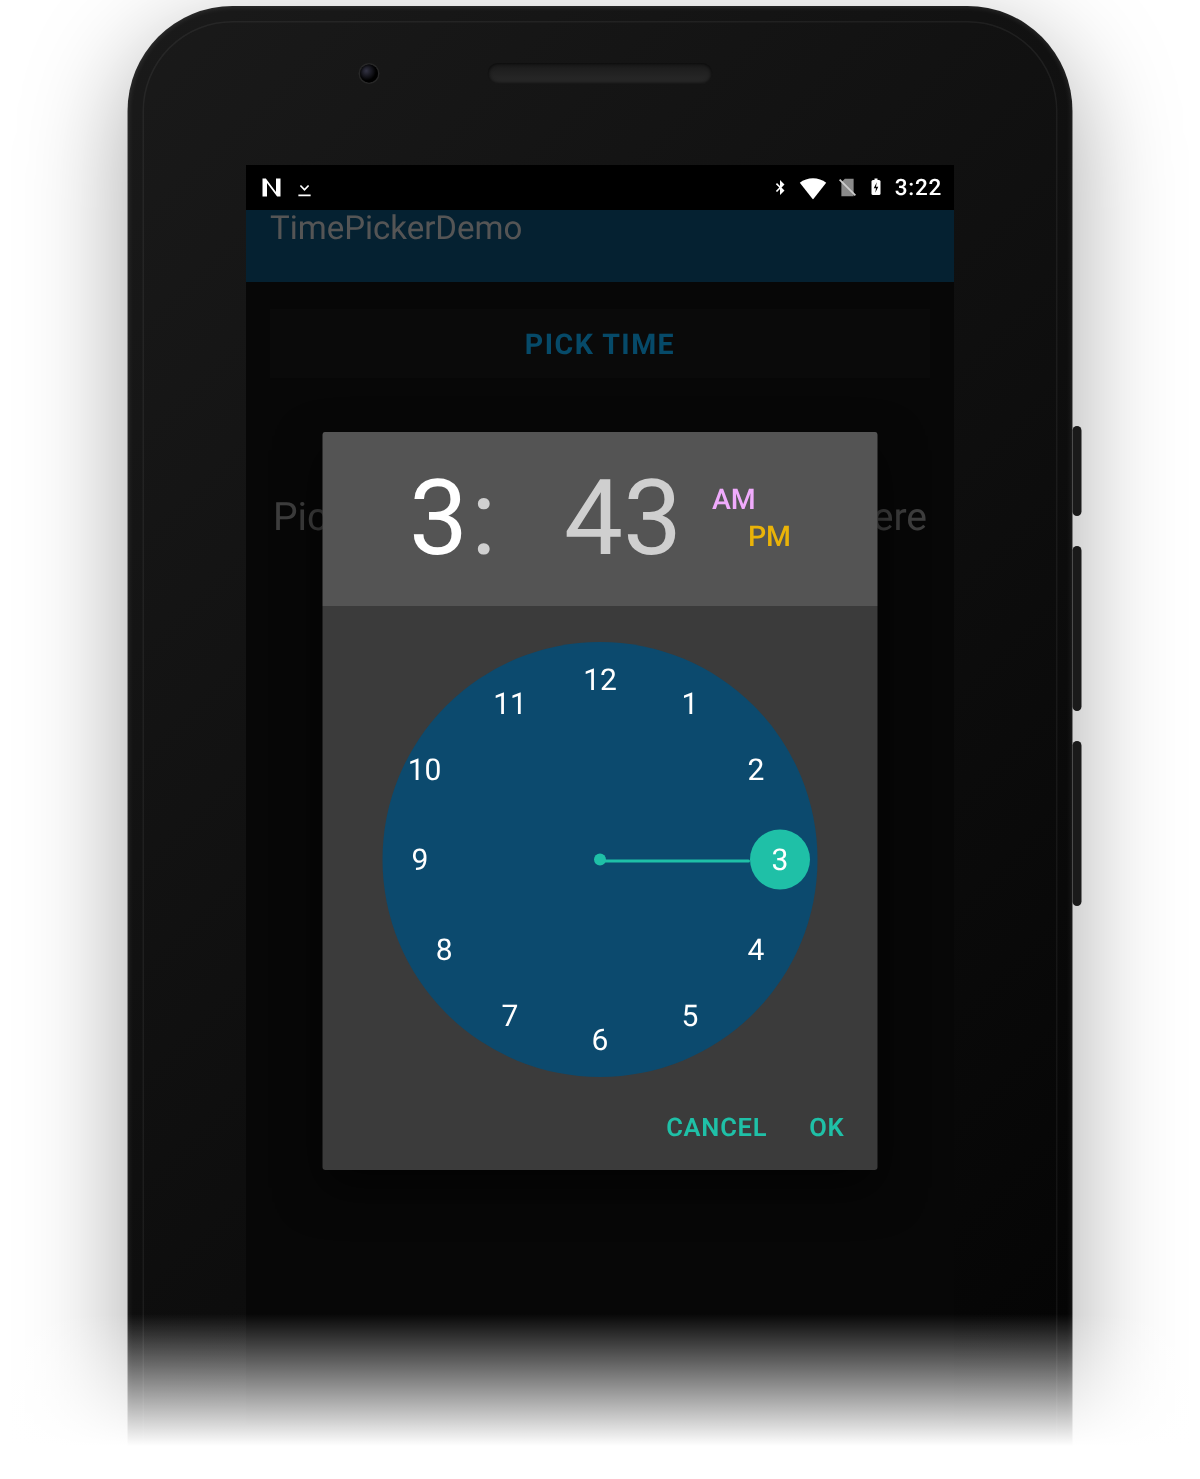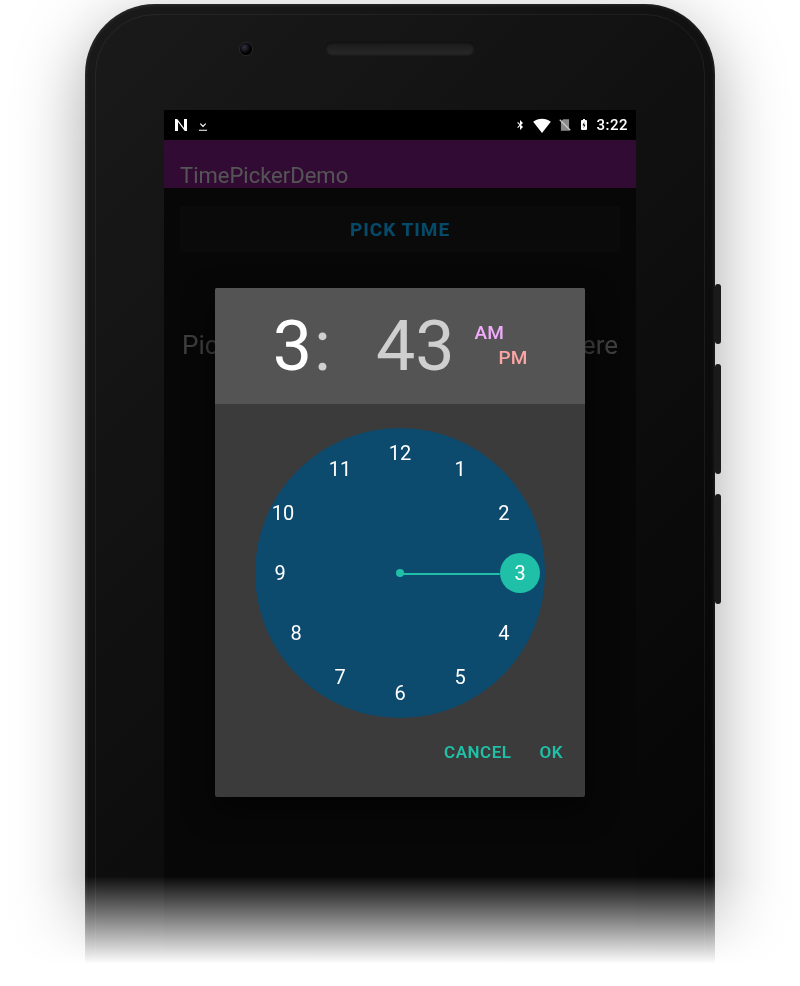--- a/index.html
+++ b/index.html
@@ -73,22 +73,22 @@
     height:30px; background:#000; color:#fff;
     display:flex; align-items:center; justify-content:space-between;
     padding:0 8px; font-size:15px; font-weight:500;
   }
   .sb-left, .sb-right{ display:flex; align-items:center; gap:6px; }
   .sb-right svg, .sb-left svg{ display:block; }
   .sb-clock{ letter-spacing:.5px; }
 
   
   .appbar{
-    height:48px; display:flex; align-items:flex-end; padding:0 16px;
-    color:#bdbdbd; font-size:22px; background:#701a75;
+    height:48px; display:flex; align-items:flex-start; padding:0 16px;
+    color:#bdbdbd; font-size:22px; background:#0c4a6e;
   }
 
   
   .scrim{ position:absolute; inset:30px 0 0 0; background:rgba(0,0,0,.55); }
 
   
   .pick-btn{
     margin:18px 16px 0; height:46px; background:#181818;
     color:#0ea5e9; font-size:19px; letter-spacing:1px;
     display:flex; align-items:center; justify-content:center;
@@ -112,21 +112,21 @@
   .dlg-header{
     background:#545454; height:116px;
     display:flex; align-items:center; justify-content:center; gap:6px;
   }
   .time-big{ color:#fff; font-size:70px; font-weight:400; line-height:1; display:flex; align-items:baseline; }
   .time-hour{ color:#fff; }
   .time-colon{ color:#d0d0d0; padding:0 2px; }
   .time-min{ color:#cfcfcf;margin-left:43px; }
   .ampm{ display:flex; flex-direction:column; margin-left:14px; font-size:19px; font-weight:500; line-height:1.3; }
   .ampm .am{ color:#f0abfc; }
-  .ampm .pm{ color:#fca5a5;margin-left:24px; }
+  .ampm .pm{ color:#eab308;margin-left:24px; }
 
   .dlg-body{ padding:24px 0 10px; display:flex; justify-content:center; }
   .clock{
     position:relative; width:290px; height:290px; border-radius:50%;
     background:#0c4a6e;
   }
   .clock .num{
     position:absolute; width:40px; height:40px; border-radius:50%;
     display:flex; align-items:center; justify-content:center;
     color:#fff; font-size:20px; transform:translate(-50%,-50%);
@@ -137,21 +137,21 @@
     position:absolute; top:50%; left:50%; height:2px; background:var(--teal);
     transform-origin:left center; border-radius:2px;
   }
   .clock .pivot{
     position:absolute; top:50%; left:50%; width:8px; height:8px; margin:-4px 0 0 -4px;
     background:var(--teal); border-radius:50%;
   }
 
   .dlg-actions{
     display:flex; justify-content:flex-end; gap:28px;
-    padding:14px 22px 35px; font-weight:600; letter-spacing:.5px;
+    padding:14px 22px 18px; font-weight:600; letter-spacing:.5px;
   }
   .dlg-actions .act{ color:var(--teal); font-size:17px; cursor:pointer; }
 </style>
 </head>
 <body>
 
 <div class="phone">
   <div class="camera"></div>
   <div class="earpiece"></div>
   <div class="side-btn a"></div>

